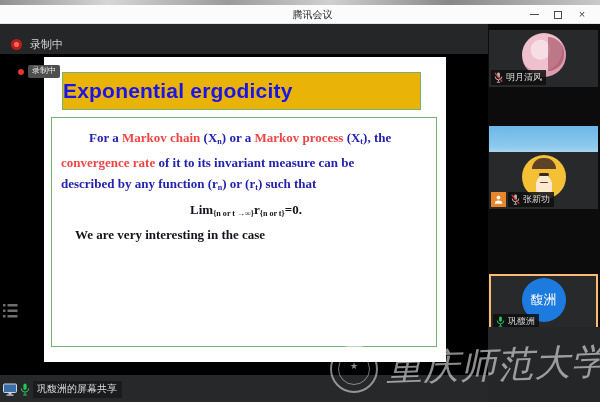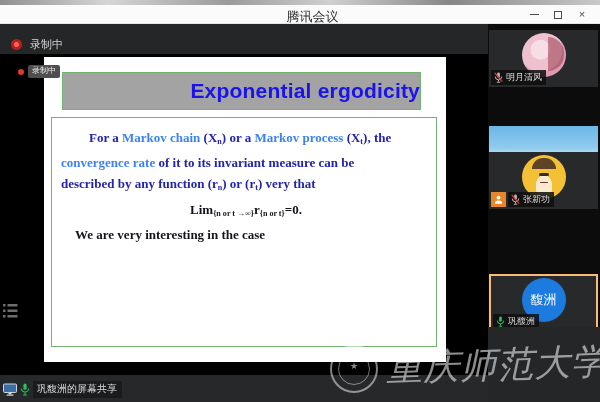--- a/index.html
+++ b/index.html
@@ -8,47 +8,47 @@
     position:relative; width:600px; height:402px; overflow:hidden;
     background:#242628; font-family:"Liberation Sans","DejaVu Sans",sans-serif;
   }
   
   .top-strip { position:absolute; left:0; top:0; width:600px; height:5px;
     background:linear-gradient(90deg,#8f8f8f,#d6d6d6 18%,#9a9a9a 38%,#d0d0d0 55%,#878787 75%,#c9c9c9 100%); }
   
   .titlebar { position:absolute; left:0; top:5px; width:600px; height:19px;
     background:#fbfbfb; border-bottom:1px solid #e4e4e4; }
   .titlebar-title { position:absolute; left:0; right:0; top:3px; text-align:center;
-    font-size:13px; color:#2e2e2e;padding-left:25px; }
+    font-size:10px; color:#2e2e2e;padding-left:25px; }
   .win-controls { position:absolute; right:6px; top:0; height:19px;
     display:flex; align-items:center; gap:0; }
   .win-btn { width:24px; height:19px; display:flex; align-items:center; justify-content:center;
     color:#4c4c4c; font-size:11px; line-height:1; cursor:default; }
   .min-bar { display:block; width:9px; height:1px; background:#4c4c4c; }
   .max-box { display:block; width:8px; height:8px; border:1px solid #4c4c4c; }
   
   .stage { position:absolute; left:0; top:24px; width:488px; height:351px; background:#242628; }
   .rec-app { position:absolute; left:11px; top:13px; display:flex; align-items:center; gap:8px; }
   .rec-dot-big { width:11px; height:11px; border-radius:50%;
     background:radial-gradient(circle,#ff6157 0 34%,#b5201d 35% 100%); }
   .rec-app-label { font-size:11px; color:#d6d6d6; }
   .screen { position:absolute; left:0; top:30px; width:488px; height:321px; background:#000; }
   .slide { position:absolute; left:44px; top:3px; width:402px; height:305px; background:#ffffff; }
   .title-box { position:absolute; left:18px; top:15px; width:359px; height:38px;
-    border:1px solid #74b274; display:flex; align-items:center; justify-content:flex-end; background:#a3a3a3; }
+    border:1px solid #74b274; display:flex; align-items:center; justify-content:flex-start; background:#eab308; }
   .title-text { color:#1a13ea; font-weight:bold; font-size:21px; letter-spacing:0.2px; }
   .body-box { position:absolute; left:7px; top:60px; width:386px; height:230px;
     border:1px solid #74b274; padding:9px 5px 0 9px; }
   .body-line { font-family:"Liberation Serif","DejaVu Serif",serif; font-weight:bold;
     font-size:13px; line-height:21px; white-space:nowrap; }
   .body-line.indent { text-indent:28px; }
   .body-line.indent-sm { text-indent:14px; }
   .body-line.center { text-align:center; white-space:normal; }
   .seg-blue { color:#2323ae; }
-  .seg-red  { color:#3b82f6; }
+  .seg-red  { color:#ef4444; }
   .seg-black{ color:#14141c; }
   .sub { font-size:0.62em; vertical-align:-0.28em; }
   
   .rec-screen { position:absolute; left:18px; top:11px; display:flex; align-items:center; gap:4px; z-index:5; }
   .rec-dot-small { width:6px; height:6px; border-radius:50%; background:#e03a30; }
   .rec-screen-badge { background:#4e4e4e; color:#e8e8e8; font-size:8px; line-height:1;
     padding:2px 4px 3px 4px; border-radius:2px; }
   
   .slides-icon { position:absolute; left:3px; top:248px; opacity:.8; }
   
@@ -129,21 +129,21 @@
         <span class="rec-screen-badge">录制中</span>
       </div>
 
       <div class="slide">
         <div class="title-box">
           <span class="title-text">Exponential ergodicity</span>
         </div>
         <div class="body-box" id="slide-body">
             <div class="body-line indent"><span class="seg-blue">For a </span><span class="seg-red">Markov chain </span><span class="seg-blue">(X</span><span class="seg-blue sub">n</span><span class="seg-blue">) or a </span><span class="seg-red">Markov process </span><span class="seg-blue">(X</span><span class="seg-blue sub">t</span><span class="seg-blue">), the</span></div>
             <div class="body-line"><span class="seg-red">convergence rate</span><span class="seg-blue"> of it to its invariant measure can be</span></div>
-            <div class="body-line"><span class="seg-blue">described by any function (r</span><span class="seg-blue sub">n</span><span class="seg-blue">) or (r</span><span class="seg-blue sub">t</span><span class="seg-blue">) very that</span></div>
+            <div class="body-line"><span class="seg-blue">described by any function (r</span><span class="seg-blue sub">n</span><span class="seg-blue">) or (r</span><span class="seg-blue sub">t</span><span class="seg-blue">) such that</span></div>
             <div class="body-line center"><span class="seg-black">Lim</span><span class="seg-black sub">{n or t →∞}</span><span class="seg-black">r</span><span class="seg-black sub">{n or t}</span><span class="seg-black">=0.</span></div>
             <div class="body-line indent-sm"><span class="seg-black">We are very interesting in the case</span></div>
           </div>
       </div>
 
       <div class="slides-icon">
         <svg width="15" height="18" viewBox="0 0 15 18">
           <rect x="0" y="2" width="2.5" height="2.5" fill="#8a8a8a"></rect>
             <rect x="4.5" y="2" width="10" height="2.5" fill="#8a8a8a"></rect>
           <rect x="0" y="7.5" width="2.5" height="2.5" fill="#8a8a8a"></rect>

